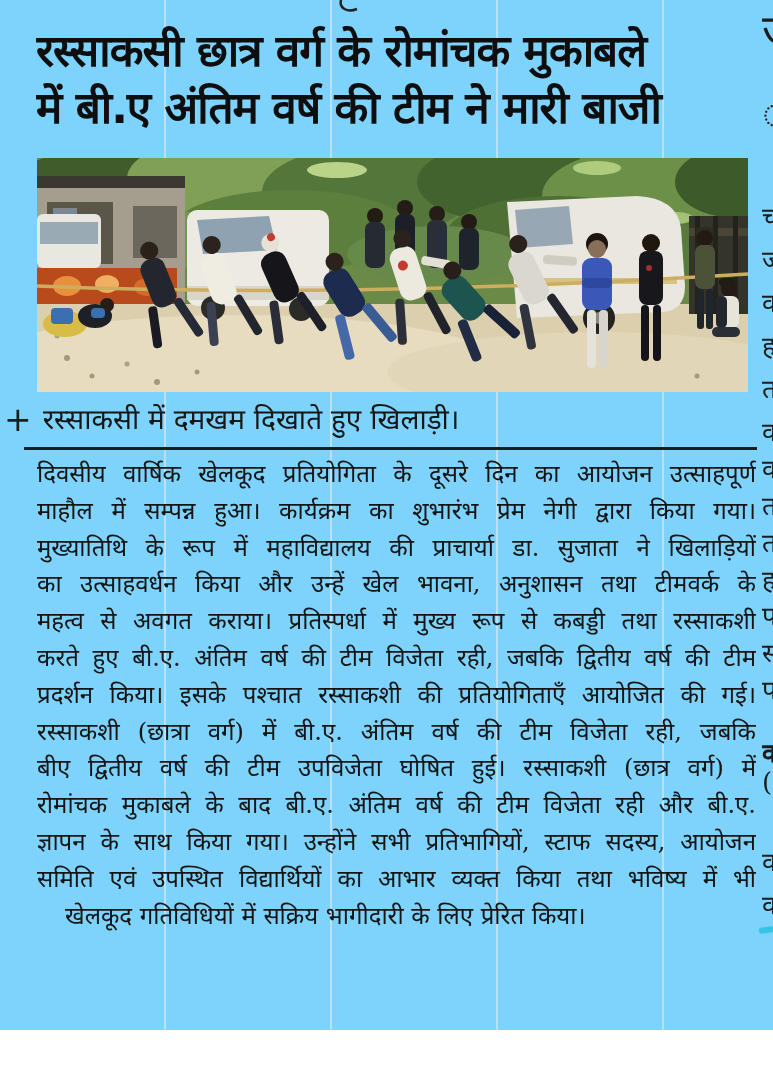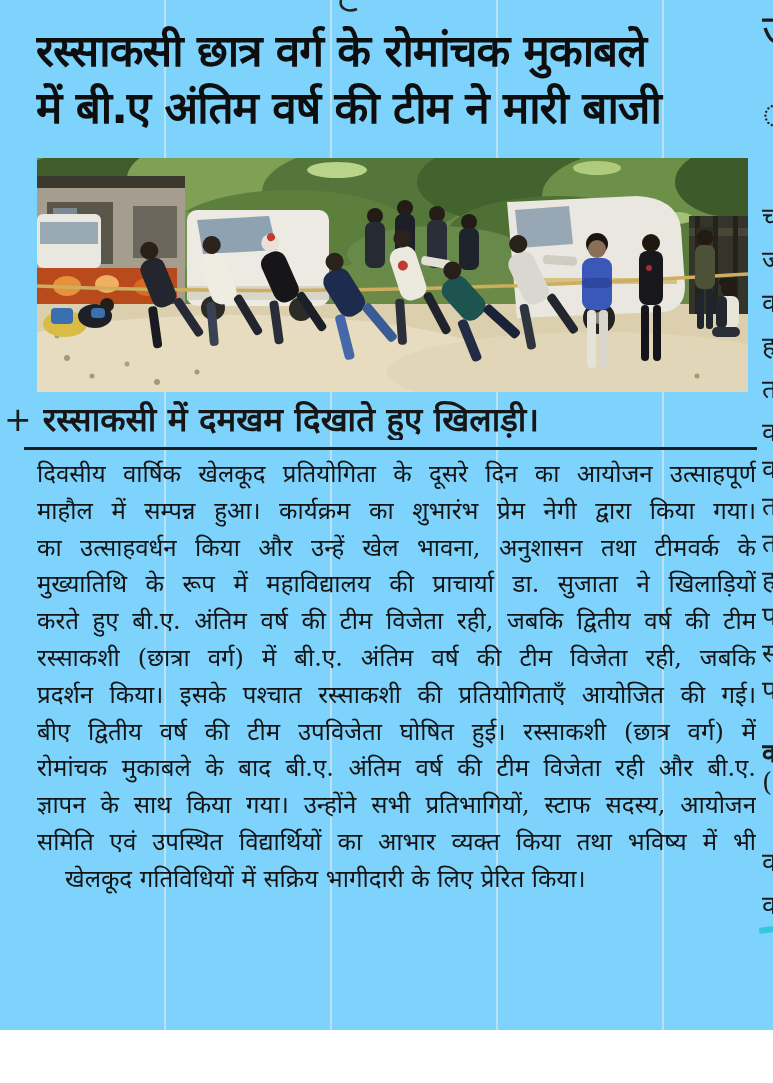--- a/index.html
+++ b/index.html
@@ -31,21 +31,21 @@
 
   .caption-row {
     position:absolute; left:4px; top:400px; width:752px;
     display:flex; align-items:flex-start;
   }
   .caption-marker {
     font-family:"DejaVu Sans", sans-serif; font-weight:400;
     font-size:33px; line-height:40px; margin-right:11px; color:#1c1c1c;
   }
   .caption-text {
-    font-weight:700; font-size:33px; line-height:40px;
+    font-weight:400; font-size:28px; line-height:40px;
     white-space:nowrap; overflow:hidden;
   }
 
   .rule { position:absolute; left:24px; top:447px; width:733px; height:3px; background:#1c1c1c; }
 
   .body-text { position:absolute; left:37px; top:456px; width:719px; font-size:24px; color:#141414; }
   .bline {
     height:36.8px; line-height:36.6px; overflow:hidden;
     text-align:justify; text-align-last:justify;
   }
@@ -269,25 +269,26 @@
   <div class="caption-row">
     <span class="caption-marker">+</span>
     <span class="caption-text">रस्साकसी में दमखम दिखाते हुए खिलाड़ी।</span>
   </div>
 
   <div class="rule"></div>
 
   <div class="body-text">
     <div class="bline">दिवसीय वार्षिक खेलकूद प्रतियोगिता के दूसरे दिन का आयोजन उत्साहपूर्ण</div>
     <div class="bline">माहौल में सम्पन्न हुआ। कार्यक्रम का शुभारंभ  प्रेम नेगी द्वारा किया गया।</div>
+    <div class="bline">मुख्यातिथि के रूप में महाविद्यालय की प्राचार्या डा. सुजाता  ने खिलाड़ियों</div>
     <div class="bline">का उत्साहवर्धन किया और उन्हें खेल भावना, अनुशासन तथा टीमवर्क के</div>
-    <div class="bline">मुख्यातिथि के रूप में महाविद्यालय की प्राचार्या डा. सुजाता  ने खिलाड़ियों</div>
+    <div class="bline">महत्व से अवगत कराया। प्रतिस्पर्धा में मुख्य रूप से कबड्डी तथा रस्साकशी</div>
     <div class="bline">करते हुए बी.ए. अंतिम वर्ष की टीम विजेता रही, जबकि द्वितीय वर्ष की टीम</div>
+    <div class="bline">प्रदर्शन किया। इसके पश्चात रस्साकशी की प्रतियोगिताएँ आयोजित की गई।</div>
     <div class="bline">रस्साकशी (छात्रा वर्ग) में बी.ए. अंतिम वर्ष की टीम विजेता रही, जबकि</div>
-    <div class="bline">प्रदर्शन किया। इसके पश्चात रस्साकशी की प्रतियोगिताएँ आयोजित की गई।</div>
     <div class="bline">बीए द्वितीय वर्ष की टीम उपविजेता घोषित हुई। रस्साकशी (छात्र वर्ग) में</div>
     <div class="bline">रोमांचक मुकाबले के बाद बी.ए. अंतिम वर्ष की टीम विजेता रही और बी.ए.</div>
     <div class="bline">ज्ञापन के साथ किया गया। उन्होंने सभी प्रतिभागियों, स्टाफ सदस्य, आयोजन</div>
     <div class="bline">समिति एवं उपस्थित विद्यार्थियों का आभार व्यक्त किया तथा भविष्य में भी</div>
     <div class="bline last">खेलकूद गतिविधियों में सक्रिय भागीदारी के लिए प्रेरित किया।</div>
   </div>
 
   <div class="edge-strip" id="edge-strip">
       <span class="edge-frag" style="top: 8px; font-size: 46px;">ज</span>
       <span class="edge-frag" style="top: 90px; font-size: 46px;">ी</span>

